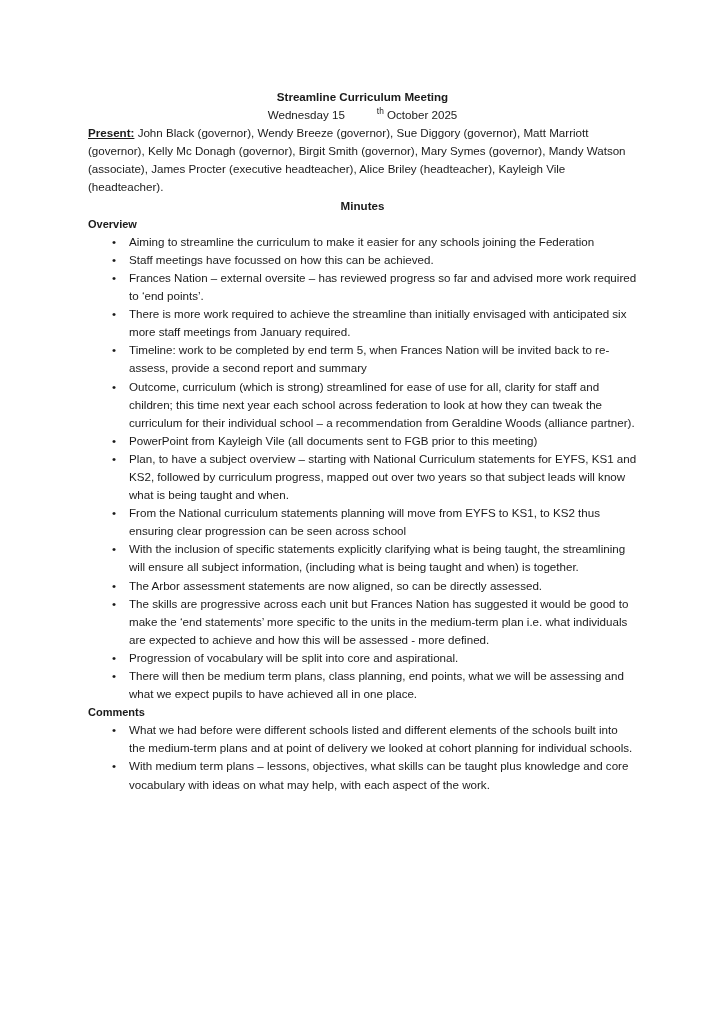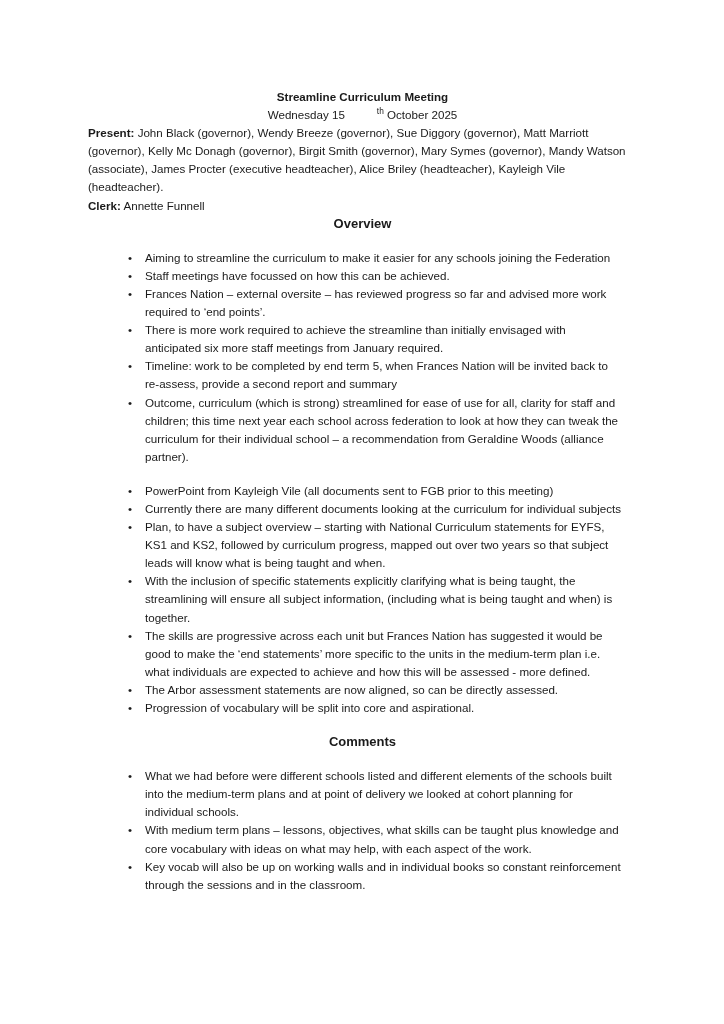--- a/index.html
+++ b/index.html
@@ -48,35 +48,36 @@
     line-height: 0;
     margin-left: 32px;
   }
   .para {
     text-align: left;
     font-size: 11.6px;
     line-height: 18.1px;
   }
   .para .lead {
     font-weight: bold;
+    text-decoration: underline;
   }
   .section-title-center {
     font-weight: bold;
     font-size: 11.6px;
     line-height: 18.1px;
   }
   .section-heading {
     font-weight: bold;
-    font-size: 13px;
+    font-size: 11px;
     line-height: 18.1px;
-    text-align: center;
+    text-align: left;
   }
   ul.bullets {
     list-style: none;
-    margin: 16px;
+    margin: 0;
     padding: 0;
   }
   ul.bullets > li {
     position: relative;
     padding-left: 41px;
     font-size: 11.6px;
     line-height: 18.1px;
     text-align: left;
   }
   ul.bullets > li::before {
@@ -94,53 +95,53 @@
 
 <div class="page">
   <div class="doc">
 
     <div class="title">Streamline Curriculum Meeting</div>
 
     <div class="subtitle"><span>Wednesday 15</span><span class="ord">th</span><span> October 2025</span></div>
 
     <div class="para"><span class="lead">Present:</span><span> John Black (governor), Wendy Breeze (governor), Sue Diggory (governor), Matt Marriott (governor), Kelly Mc Donagh (governor), Birgit Smith (governor), Mary Symes (governor), Mandy Watson (associate), James Procter (executive headteacher), Alice Briley (headteacher), Kayleigh Vile (headteacher).</span></div>
 
-    <div class="para"><span class="lead">Clerk:</span><span> Annette Funnell</span></div>
 
+    <div class="section-title-center">Minutes</div>
 
     <div>
 
       <div>
         <div class="section-heading">Overview</div>
         <ul class="bullets">
           <li>Aiming to streamline the curriculum to make it easier for any schools joining the Federation</li>
           <li>Staff meetings have focussed on how this can be achieved.</li>
           <li>Frances Nation – external oversite – has reviewed progress so far and advised more work required to ‘end points’.</li>
           <li>There is more work required to achieve the streamline than initially envisaged with anticipated six more staff meetings from January required.</li>
           <li>Timeline: work to be completed by end term 5, when Frances Nation will be invited back to re-assess, provide a second report and summary</li>
           <li>Outcome, curriculum (which is strong) streamlined for ease of use for all, clarity for staff and children; this time next year each school across federation to look at how they can tweak the curriculum for their individual school – a recommendation from Geraldine Woods (alliance partner).</li>
         </ul>
       </div>
 
       <div>
         <ul class="bullets">
           <li>PowerPoint from Kayleigh Vile (all documents sent to FGB prior to this meeting)</li>
-          <li>Currently there are many different documents looking at the curriculum for individual subjects</li>
           <li>Plan, to have a subject overview – starting with National Curriculum statements for EYFS, KS1 and KS2, followed by curriculum progress, mapped out over two years so that subject leads will know what is being taught and when.</li>
+          <li>From the National curriculum statements planning will move from EYFS to KS1, to KS2 thus ensuring clear progression can be seen across school</li>
           <li>With the inclusion of specific statements explicitly clarifying what is being taught, the streamlining will ensure all subject information, (including what is being taught and when) is together.</li>
+          <li>The Arbor assessment statements are now aligned, so can be directly assessed.</li>
           <li>The skills are progressive across each unit but Frances Nation has suggested it would be good to make the ‘end statements’ more specific to the units in the medium-term plan i.e. what individuals are expected to achieve and how this will be assessed - more defined.</li>
-          <li>The Arbor assessment statements are now aligned, so can be directly assessed.</li>
           <li>Progression of vocabulary will be split into core and aspirational.</li>
+          <li>There will then be medium term plans, class planning, end points, what we will be assessing and what we expect pupils to have achieved all in one place.</li>
         </ul>
       </div>
 
       <div>
         <div class="section-heading">Comments</div>
         <ul class="bullets">
           <li>What we had before were different schools listed and different elements of the schools built into the medium-term plans and at point of delivery we looked at cohort planning for individual schools.</li>
           <li>With medium term plans – lessons, objectives, what skills can be taught plus knowledge and core vocabulary with ideas on what may help, with each aspect of the work.</li>
-          <li>Key vocab will also be up on working walls and in individual books so constant reinforcement through the sessions and in the classroom.</li>
         </ul>
       </div>
 
     </div>
   </div>
 </div>
 
 </body></html>

